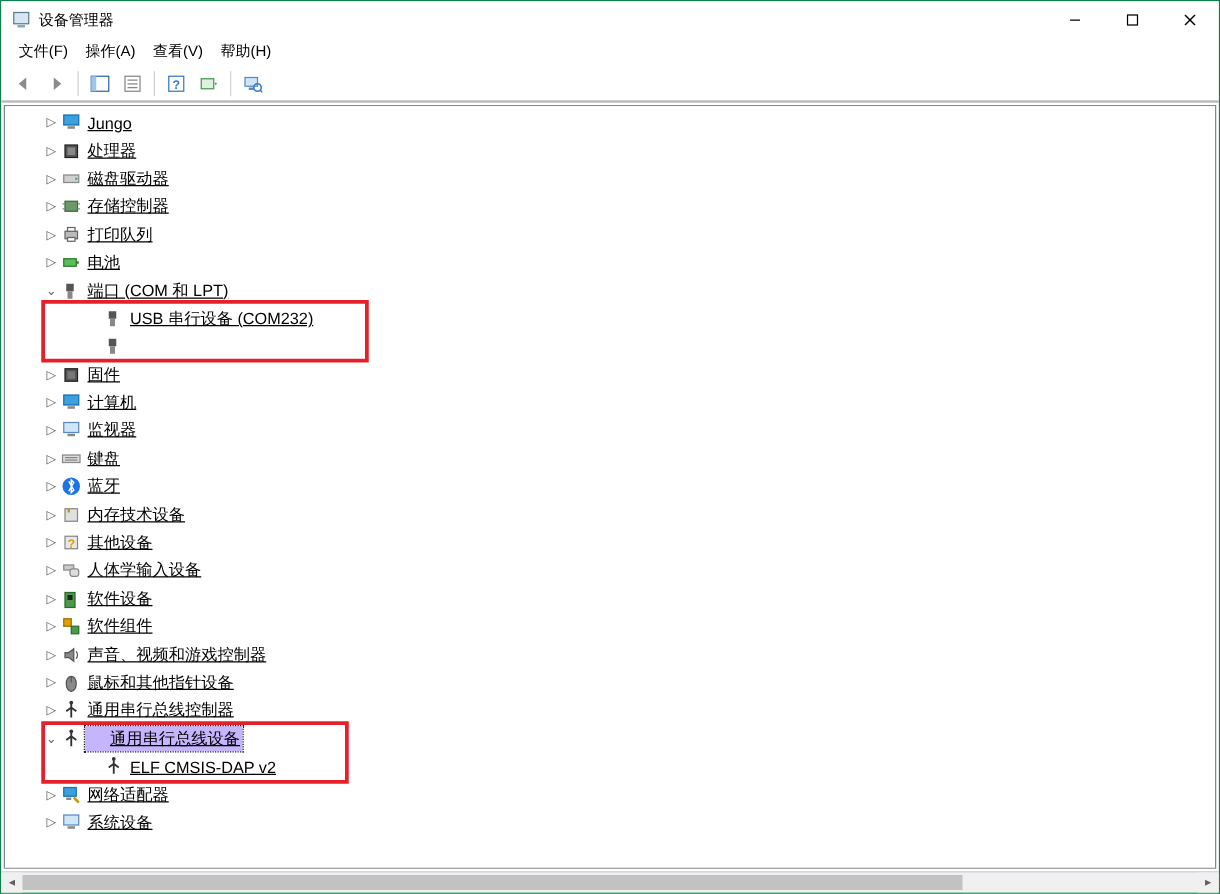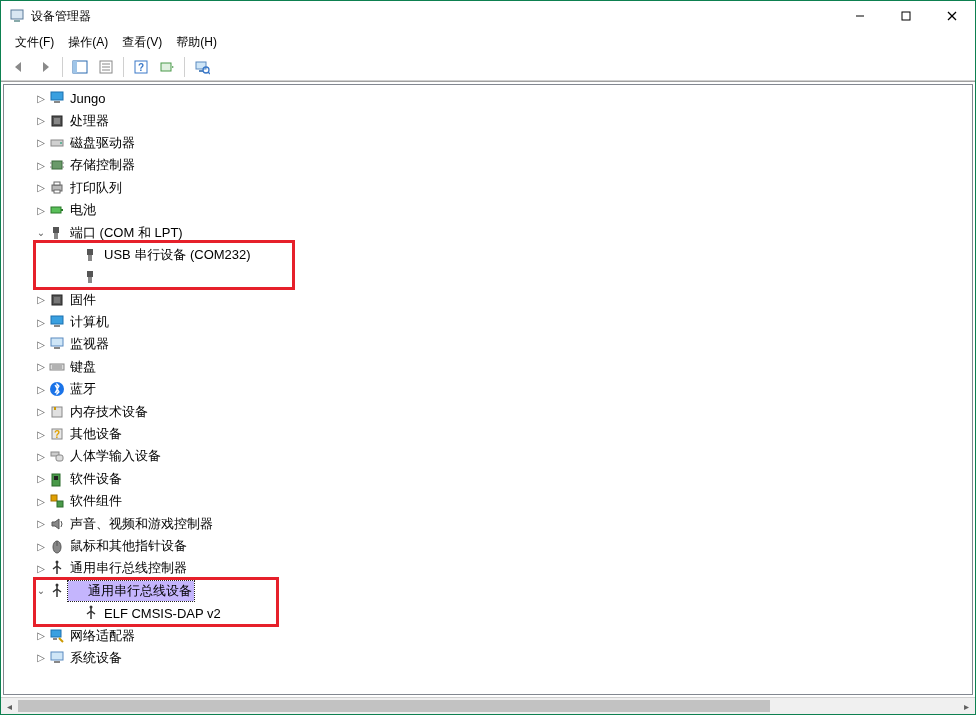--- a/index.html
+++ b/index.html
@@ -35,21 +35,21 @@
     width: 46px; height: 30px;
     display: flex; align-items:center; justify-content:center;
     font-family: "Segoe UI Symbol", sans-serif;
     font-size: 10px;
   }
 
   
   .menubar {
     height: 22px;
     display: flex;
-    align-items: center;
+    align-items: flex-start;
     padding: 0 8px;
     gap: 2px;
     background: #fff;
   }
   .menu-item {
     padding: 2px 6px;
     font-size: 12px;
   }
 
   
@@ -119,20 +119,21 @@
     flex-shrink:0;
   }
   .node-icon {
     width: 18px; height: 16px;
     display:inline-flex; align-items:center; justify-content:center;
     margin-right: 2px;
     flex-shrink:0;
   }
   .node-label {
     padding: 1px 2px;
+    text-decoration: underline;
   }
   .node.selected .node-label {
     background: #c4b5fd;
     outline: 1px dotted #222;
     padding-left: 20px;
   }
 
   
   .hl-box {
     position:absolute;

